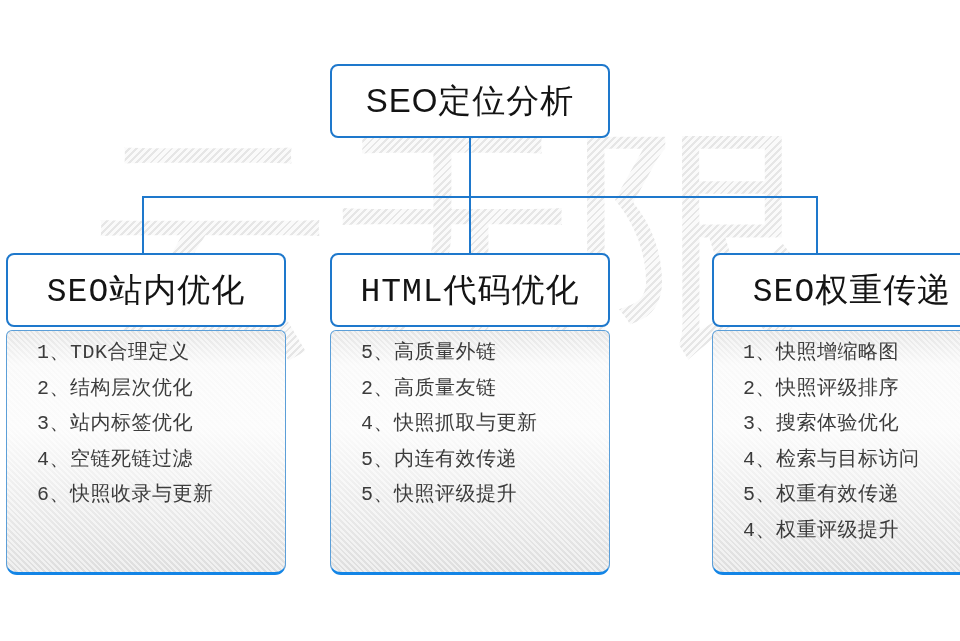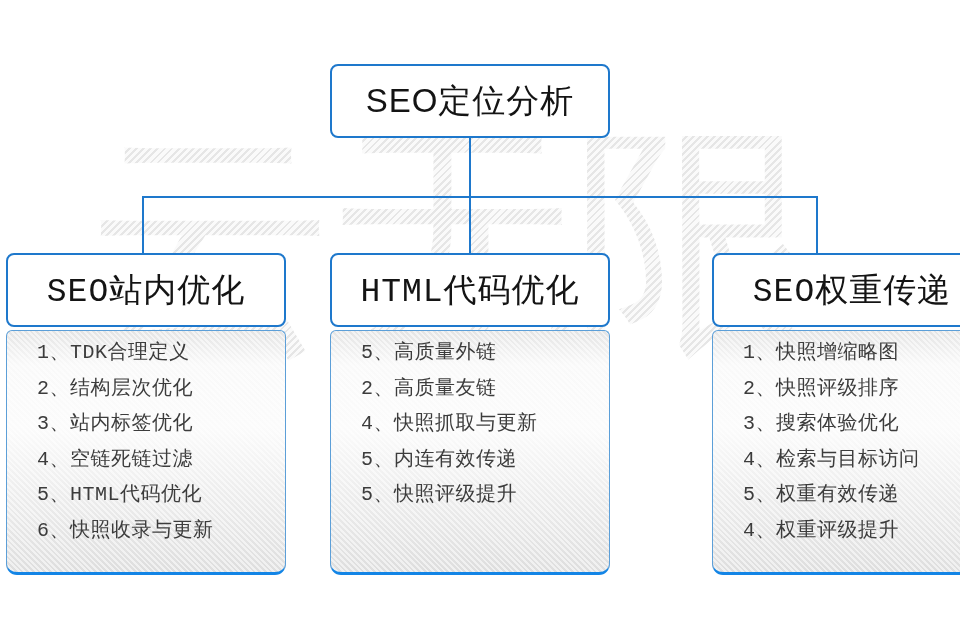--- a/index.html
+++ b/index.html
@@ -137,21 +137,20 @@
   <section class="column col-0">
     <div class="node head">
       <span class="node-label">SEO站内优化</span>
     </div>
     <div class="list-panel">
       <ul>
         <li>1、TDK合理定义</li>
         <li>2、结构层次优化</li>
         <li>3、站内标签优化</li>
         <li>4、空链死链过滤</li>
-        <li>5、HTML代码优化</li>
         <li>6、快照收录与更新</li>
       </ul>
     </div>
   </section>
 
   <section class="column col-1">
     <div class="node head">
       <span class="node-label">HTML代码优化</span>
     </div>
     <div class="list-panel">

